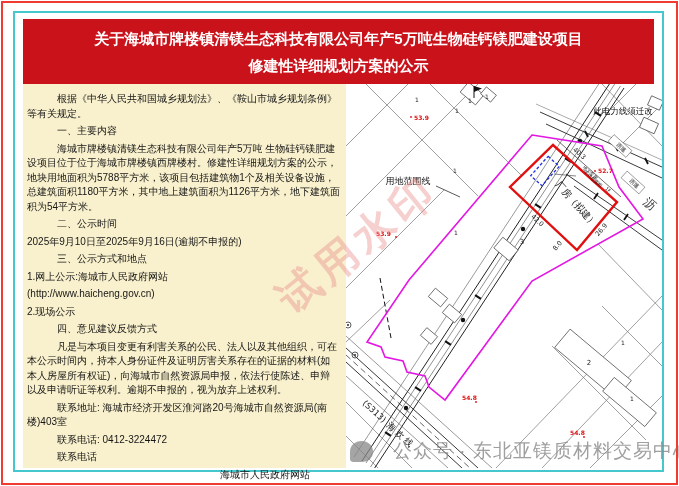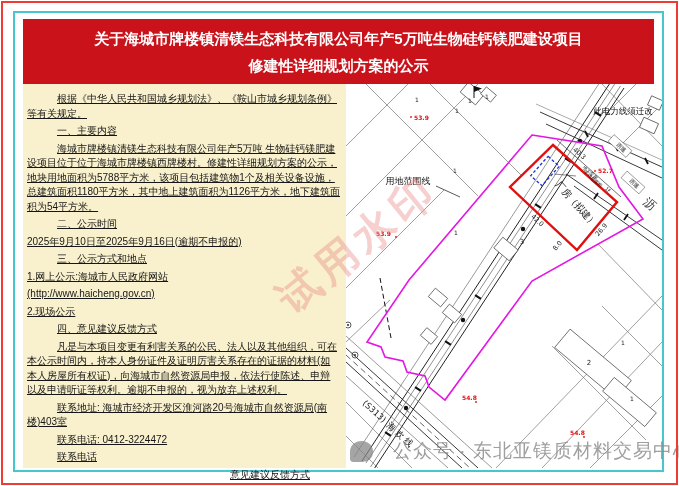--- a/index.html
+++ b/index.html
@@ -5,21 +5,21 @@
   html,body{margin:0;padding:0;background:#fff;}
   .canvas{position:relative;width:679px;height:486px;background:#fff;overflow:hidden;
           font-family:"Liberation Sans","DejaVu Sans",sans-serif;}
   .outer-border{position:absolute;inset:1px;border:2px solid #ef3b31;box-sizing:border-box;pointer-events:none;}
   .cyan-frame{position:absolute;left:13px;top:11px;width:651px;height:461px;border:2px solid #45c8cd;box-sizing:border-box;}
   .title-bar{position:absolute;left:23px;top:19px;width:631px;height:72px;background:#c9121a;
              color:#fff;text-align:center;font-weight:bold;font-size:15px;line-height:1.8;padding-top:6px;box-sizing:border-box;}
   .body-panel{position:absolute;left:23px;top:84px;width:323px;height:384px;background:#f9f1cd;
               color:#161616;font-size:10px;line-height:1.45;box-sizing:border-box;
               padding:8px 6px 0 4px;font-weight:500;}
-  .body-panel p{margin:0 0 3px 0;text-decoration:underline;}
+  .body-panel p{margin:0 0 3px 0;}
   .body-panel p.ind{text-indent:3em;}
   .body-panel p.right{text-align:right;padding-right:30px;}
   .map{position:absolute;left:346px;top:84px;width:316px;height:384px;background:#fff;}
   .map svg{display:block;font-family:"DejaVu Sans","Liberation Sans",sans-serif;}
   .wm-diag{position:absolute;left:262px;top:216px;z-index:5;pointer-events:none;white-space:nowrap;
            font-size:42px;font-weight:bold;letter-spacing:6px;color:rgba(233,140,140,.42);
            transform:rotate(-39deg);}
   .wm-bottom{position:absolute;left:350px;top:438px;z-index:6;pointer-events:none;display:flex;align-items:center;gap:20px;
              font-size:19px;letter-spacing:1px;color:rgba(135,135,135,.8);white-space:nowrap;}
   .wm-logo{display:inline-block;width:23px;height:21px;background:rgba(135,135,135,.75);
@@ -45,21 +45,21 @@
     <p>2025年9月10日至2025年9月16日(逾期不申报的)</p>
     <p class="ind">三、公示方式和地点</p>
     <p>1.网上公示:海城市人民政府网站</p>
     <p>(http://www.haicheng.gov.cn)</p>
     <p>2.现场公示</p>
     <p class="ind">四、意见建议反馈方式</p>
     <p class="ind">凡是与本项目变更有利害关系的公民、法人以及其他组织，可在本公示时间内，持本人身份证件及证明厉害关系存在的证据的材料(如本人房屋所有权证)，向海城市自然资源局申报，依法行使陈述、申辩以及申请听证等权利。逾期不申报的，视为放弃上述权利。</p>
     <p class="ind">联系地址: 海城市经济开发区淮河路20号海城市自然资源局(南楼)403室</p>
     <p class="ind">联系电话: 0412-3224472</p>
     <p class="ind">联系电话</p>
-    <p class="right">意见建议反馈方式</p>
+    <p class="right">海城市人民政府网站</p>
     <p class="right">2025年9月10日</p>
   </div>
 
   <div class="map">
     <svg viewBox="0 0 316 384" width="316" height="384">
 
       <g stroke="#777" stroke-width="0.7" fill="none">
         <path d="M0,62 L62,0 M0,132 L132,0 M0,204 L98,106 M20,0 L132,112 M84,0 L176,92 M0,258 L44,216"></path>
         <path d="M0,318 L66,384 M0,352 L32,384"></path>
         <path d="M150,384 L316,212 M196,384 L316,258 M244,384 L316,312 M206,262 L300,356 M256,222 L316,282 M252,160 L316,226"></path>

